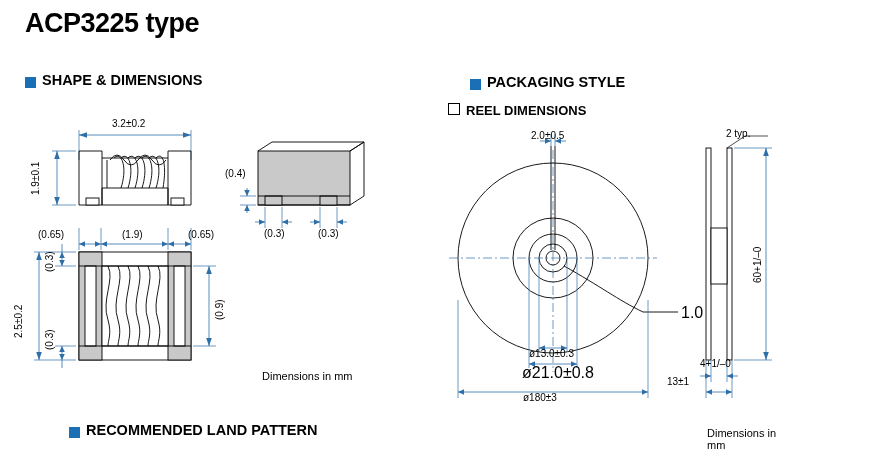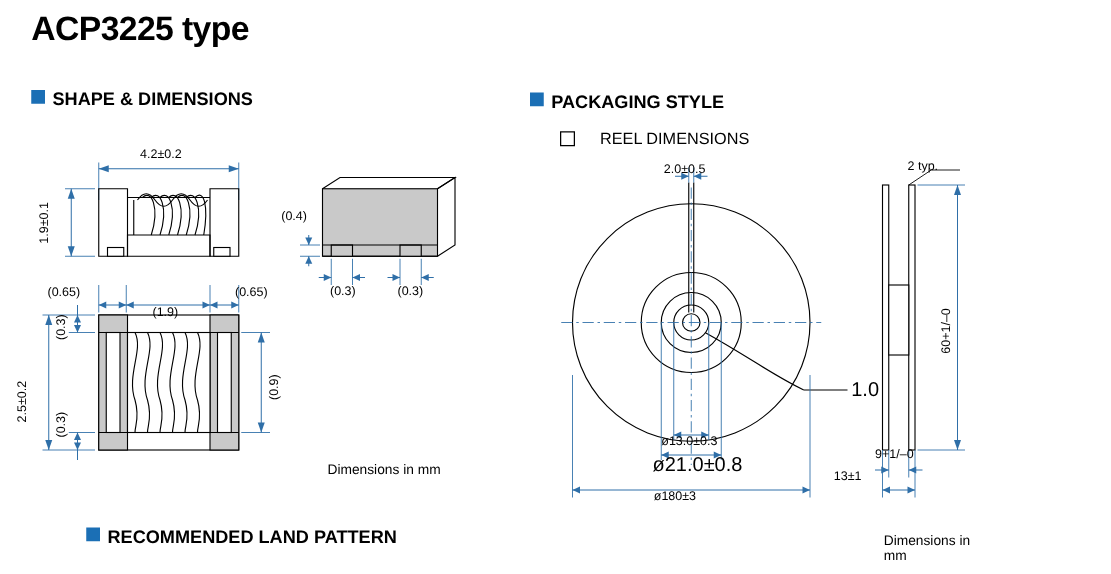--- a/index.html
+++ b/index.html
@@ -13,32 +13,32 @@
   }
   .page { position:relative; width:783px; height:459px; }
 
   .title {
     position:absolute; left:25px; top:8px;
     font-size:27px; font-weight:bold; letter-spacing:-0.5px;
   }
 
   .sec-head {
     position:absolute; font-size:14.5px; font-weight:bold;
-    display:flex; align-items:flex-start; gap:6px;
+    display:flex; align-items:flex-end; gap:6px;
   }
   .bullet-sq {
     width:11px; height:11px; background:#1b6fb5; display:inline-block;
   }
   .bullet-sq-open {
     width:10px; height:10px; border:1.3px solid #000; display:inline-block;
     background:#fff;
   }
   .sub-head {
-    position:absolute; font-size:13px; font-weight:normal;
-    display:flex; align-items:center; gap:20px;
+    position:absolute; font-size:13px; font-weight:bold;
+    display:flex; gap:6px;
   }
 
   .dimnote { position:absolute; font-size:11px; }
 
   svg { position:absolute; left:0; top:0; overflow:visible; }
   .ln { stroke:#000; stroke-width:0.9; fill:none; }
   .lnthin { stroke:#000; stroke-width:0.7; fill:none; }
   .dim { stroke:#2f6fa8; stroke-width:0.8; fill:none; }
   .dimext { stroke:#2f6fa8; stroke-width:0.7; fill:none; }
   .ctr { stroke:#2f6fa8; stroke-width:0.7; fill:none; stroke-dasharray:9 3 2 3; }
@@ -50,21 +50,21 @@
 
 <div class="page">
 
   <div class="title">ACP3225 type</div>
 
   <div class="sec-head" style="left:25px; top:72px;">
     <span class="bullet-sq"></span>
     <span>SHAPE &amp; DIMENSIONS</span>
   </div>
 
-  <div class="sec-head" style="left:424px; top:74px;">
+  <div class="sec-head" style="left:470px; top:74px;">
     <span class="bullet-sq"></span>
     <span>PACKAGING STYLE</span>
   </div>
 
   <div class="sub-head" style="left:448px; top:103px;">
     <span class="bullet-sq-open"></span>
     <span>REEL DIMENSIONS</span>
   </div>
 
   <div class="sec-head" style="left:25px; top:422px;margin-left:44px;">
@@ -215,28 +215,28 @@
 
     <g>
       <line class="dimext" x1="193" y1="266" x2="216" y2="266"></line>
       <line class="dimext" x1="193" y1="346" x2="216" y2="346"></line>
       <line class="dim" x1="209" y1="266" x2="209" y2="346"></line>
       <polygon points="209,266 206.2,274 211.8,274" fill="#2f6fa8"></polygon>
       <polygon points="209,346 206.2,338 211.8,338" fill="#2f6fa8"></polygon>
     </g>
   </svg>
 
-  <div class="dimnote" style="left:112px; top:118px; font-size:10px;">4.2±0.2</div>
+  <div class="dimnote" style="left:112px; top:118px; font-size:10px;">3.2±0.2</div>
   <div class="dimnote" style="left:30px; top:195px; font-size:10px; transform:rotate(-90deg); transform-origin:left top; white-space:nowrap;">1.9±0.1</div>
   <div class="dimnote" style="left:225px; top:168px; font-size:10px;">(0.4)</div>
   <div class="dimnote" style="left:264px; top:228px; font-size:10px;">(0.3)</div>
   <div class="dimnote" style="left:318px; top:228px; font-size:10px;">(0.3)</div>
 
   <div class="dimnote" style="left:38px; top:229px; font-size:10px;">(0.65)</div>
-  <div class="dimnote" style="left:122px; top:229px; font-size:10px;margin-top:16px;">(1.9)</div>
+  <div class="dimnote" style="left:122px; top:229px; font-size:10px;">(1.9)</div>
   <div class="dimnote" style="left:188px; top:229px; font-size:10px;">(0.65)</div>
   <div class="dimnote" style="left:13px; top:338px; font-size:10px; transform:rotate(-90deg); transform-origin:left top; white-space:nowrap;">2.5±0.2</div>
   <div class="dimnote" style="left:44px; top:272px; font-size:10px; transform:rotate(-90deg); transform-origin:left top; white-space:nowrap;">(0.3)</div>
   <div class="dimnote" style="left:44px; top:350px; font-size:10px; transform:rotate(-90deg); transform-origin:left top; white-space:nowrap;">(0.3)</div>
   <div class="dimnote" style="left:214px; top:320px; font-size:10px; transform:rotate(-90deg); transform-origin:left top; white-space:nowrap;">(0.9)</div>
 
   <svg width="889" height="459" viewBox="0 0 889 459">
 
     <circle class="ln" cx="553" cy="258" r="95"></circle>
 
@@ -327,16 +327,16 @@
     </g>
   </svg>
 
   <div class="dimnote" style="left:531px; top:130px; font-size:10px;">2.0±0.5</div>
   <div class="dimnote" style="left:681px; top:304px; font-size:16px;">1.0</div>
   <div class="dimnote" style="left:529px; top:348px; font-size:10px;">ø13.0±0.3</div>
   <div class="dimnote" style="left:522px; top:364px; font-size:16px;">ø21.0±0.8</div>
   <div class="dimnote" style="left:523px; top:392px; font-size:10px;">ø180±3</div>
   <div class="dimnote" style="left:726px; top:128px; font-size:10px;">2 typ.</div>
   <div class="dimnote" style="left:752px; top:283px; font-size:10px; transform:rotate(-90deg); transform-origin:left top; white-space:nowrap;">60+1/–0</div>
-  <div class="dimnote" style="left:700px; top:358px; font-size:10px;">9+1/–0</div>
+  <div class="dimnote" style="left:700px; top:358px; font-size:10px;">4+1/–0</div>
   <div class="dimnote" style="left:667px; top:376px; font-size:10px;">13±1</div>
 
 </div>
 
 </body></html>

